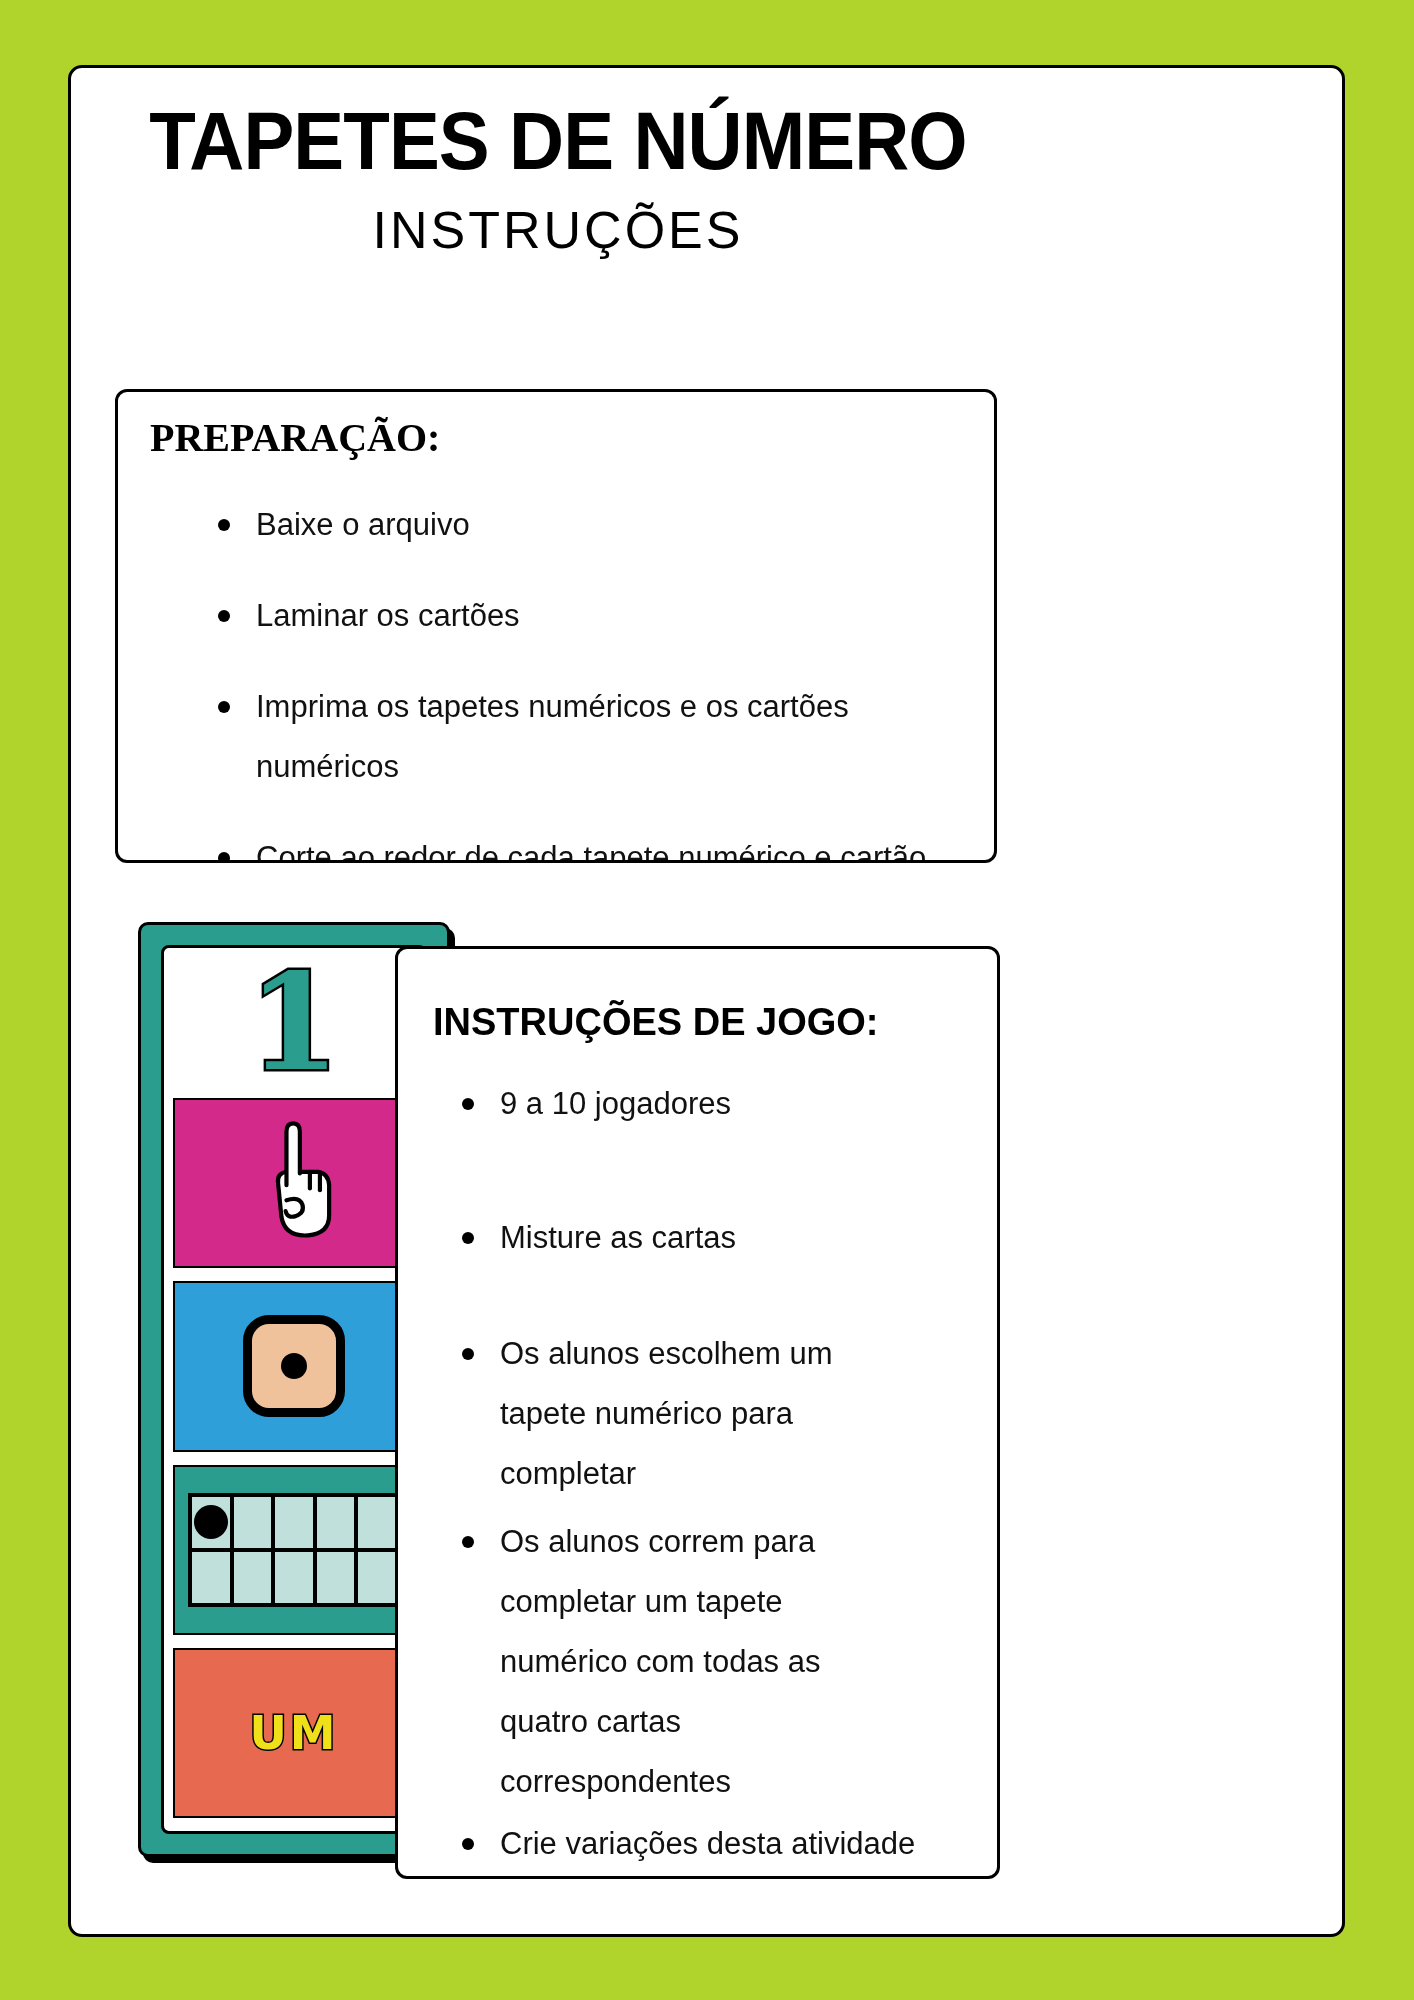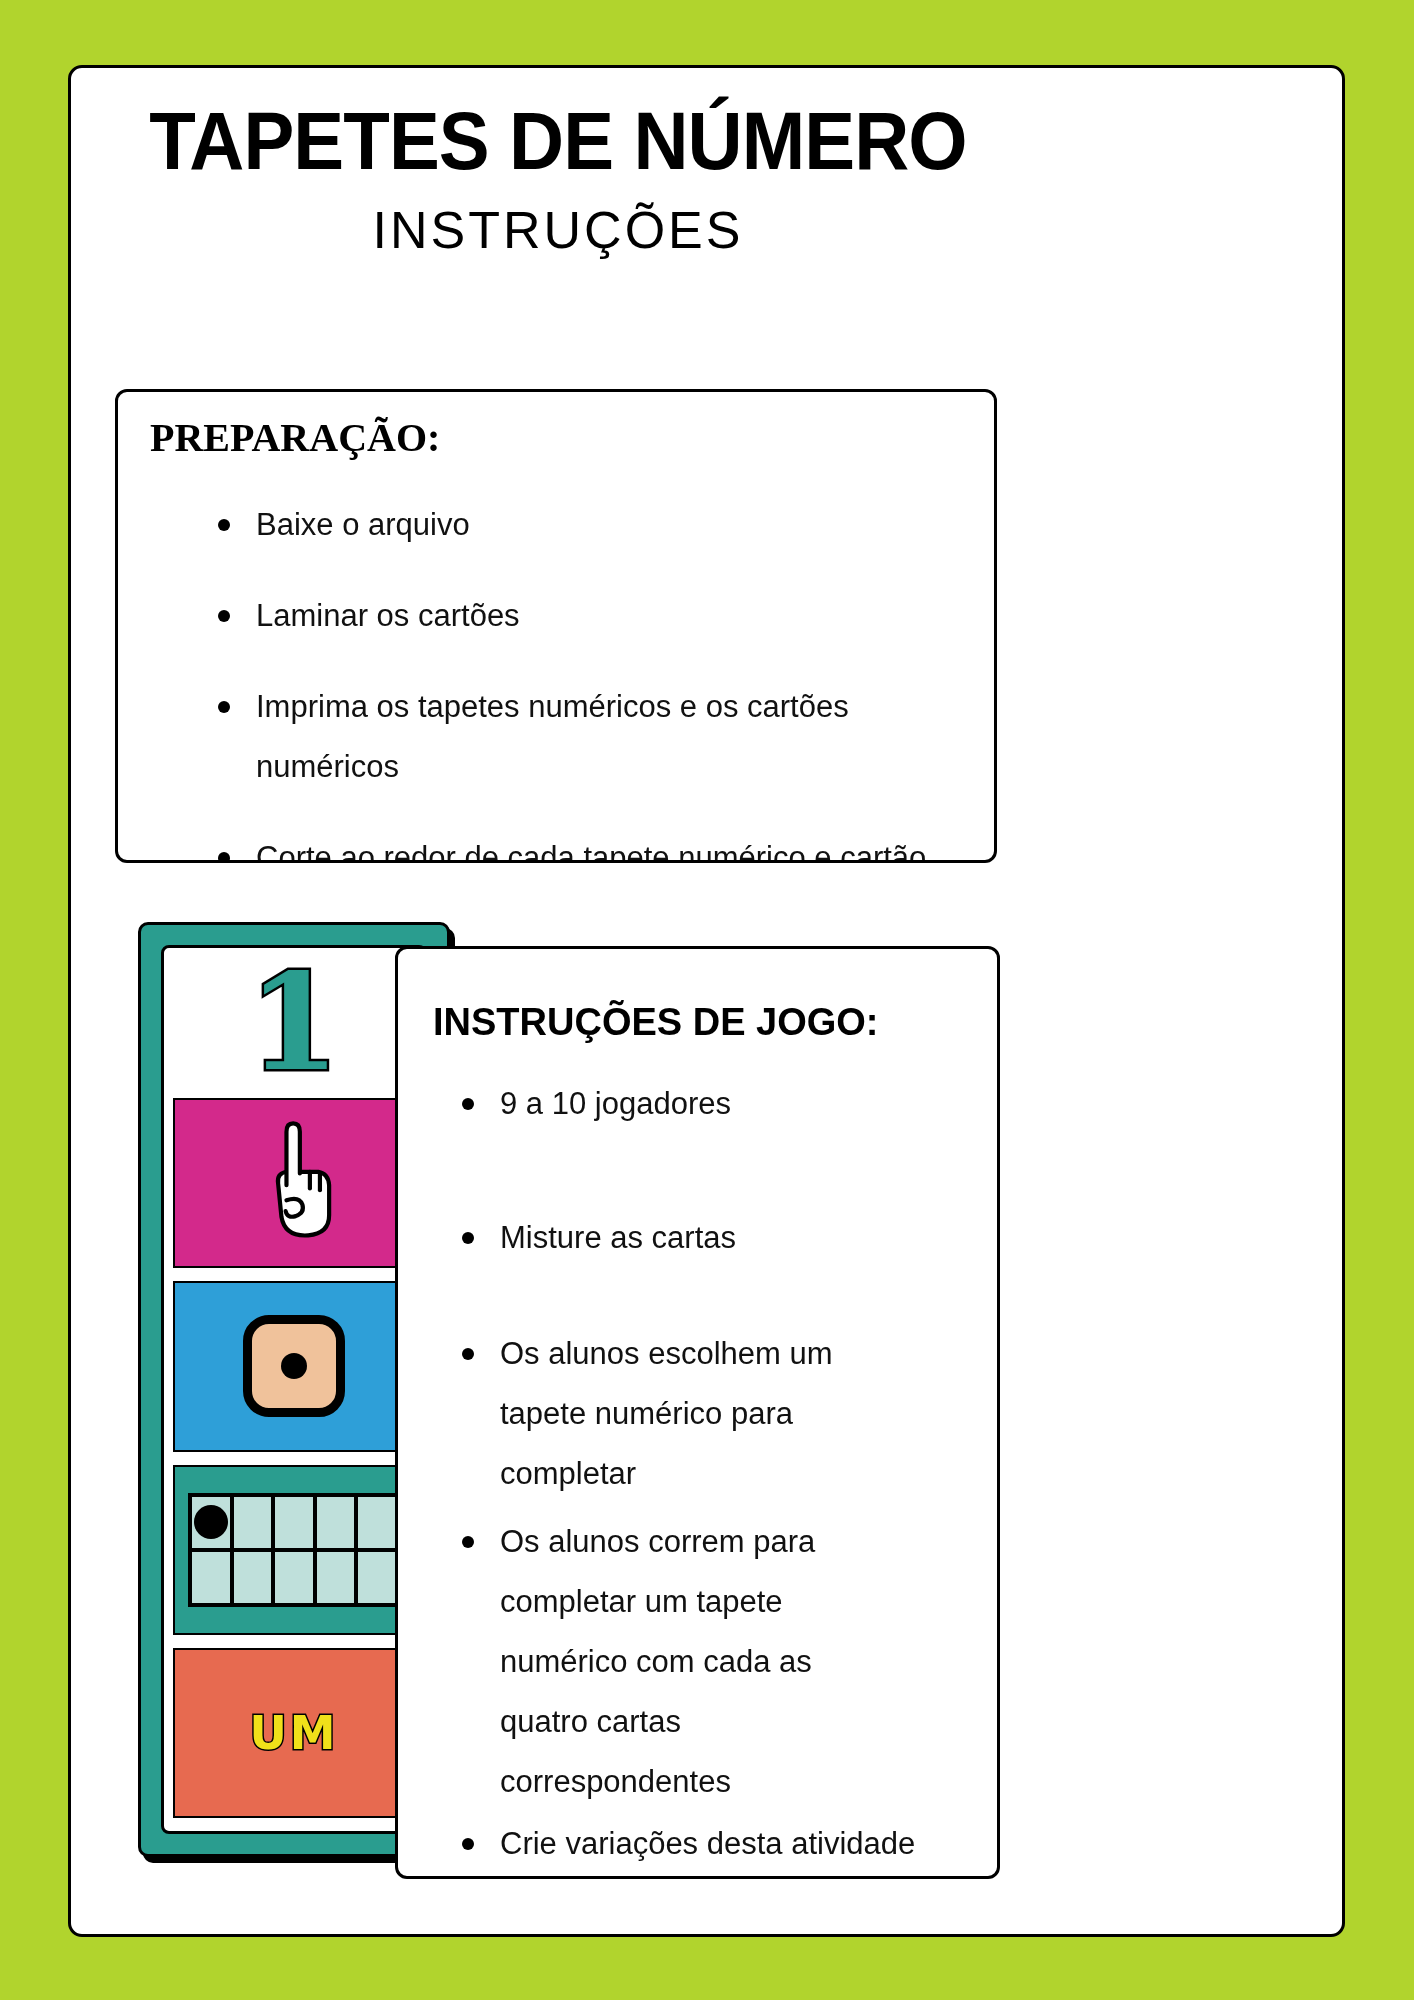--- a/index.html
+++ b/index.html
@@ -171,17 +171,17 @@
       </div>
     </div>
   </div>
 
   <div class="game-box">
     <div class="game-heading">INSTRUÇÕES DE JOGO:</div>
     <ul class="bullet-list">
       <li>9 a 10 jogadores</li>
       <li>Misture as cartas</li>
       <li>Os alunos escolhem um tapete numérico para completar</li>
-      <li>Os alunos correm para completar um tapete numérico com cada as quatro cartas correspondentes</li>
+      <li>Os alunos correm para completar um tapete numérico com todas as quatro cartas correspondentes</li>
       <li>Crie variações desta atividade</li>
     </ul>
   </div>
 </div>
 
 </body></html>

